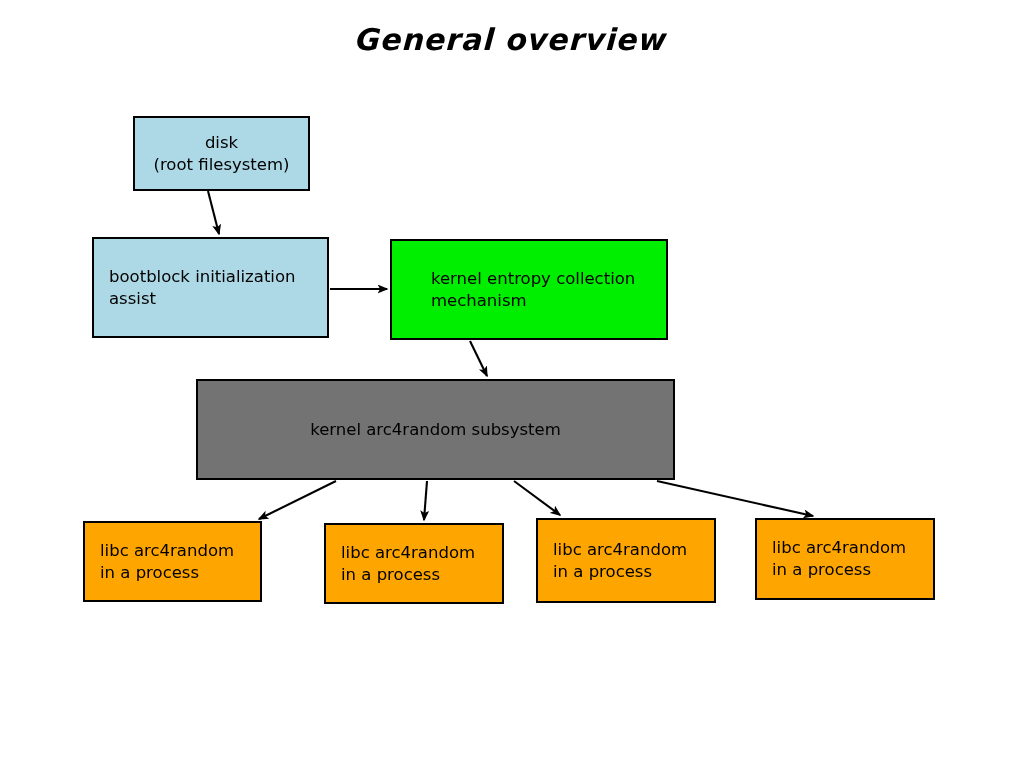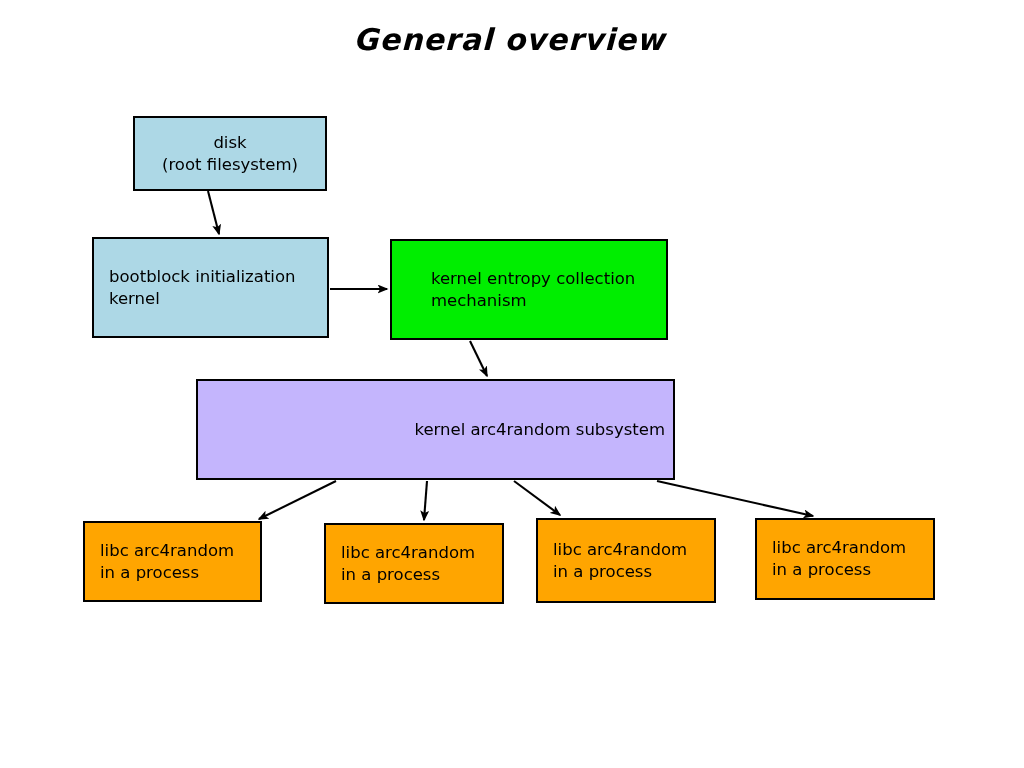--- a/index.html
+++ b/index.html
@@ -80,27 +80,27 @@
         <line x1="330" y1="289" x2="387" y2="289" marker-end="url(#arrowhead)"></line>
         <line x1="470" y1="341" x2="487" y2="376" marker-end="url(#arrowhead)"></line>
         <line x1="336" y1="481" x2="259" y2="519" marker-end="url(#arrowhead)"></line>
         <line x1="427" y1="481" x2="424" y2="520" marker-end="url(#arrowhead)"></line>
         <line x1="514" y1="481" x2="560" y2="515" marker-end="url(#arrowhead)"></line>
         <line x1="657" y1="481" x2="813" y2="516" marker-end="url(#arrowhead)"></line>
       </g>
   </svg>
 
   <div id="node-layer">
-      <div class="node align-center" style="left: 133px; top: 116px; width: 194px; height: 75px; background: rgb(173, 216, 230); border-color: rgb(0, 0, 0);"><span>disk
+      <div class="node align-center" style="left: 133px; top: 116px; width: 177px; height: 75px; background: rgb(173, 216, 230); border-color: rgb(0, 0, 0);"><span>disk
 (root filesystem)</span></div>
       <div class="node align-left" style="left: 92px; top: 237px; width: 237px; height: 101px; background: rgb(173, 216, 230); border-color: rgb(0, 0, 0);"><span>bootblock initialization
-kernel</span></div>
+assist</span></div>
       <div class="node align-left" style="left: 390px; top: 239px; width: 278px; height: 101px; background: rgb(0, 238, 0); border-color: rgb(0, 0, 0); padding-left: 39px;"><span>kernel entropy collection
 mechanism</span></div>
-      <div class="node align-center" style="left: 196px; top: 379px; width: 479px; height: 101px; background: #c4b5fd; border-color: rgb(0, 0, 0); align-items: flex-end;"><span>kernel arc4random subsystem</span></div>
+      <div class="node align-center" style="left: 196px; top: 379px; width: 479px; height: 101px; background: #737373; border-color: rgb(0, 0, 0);"><span>kernel arc4random subsystem</span></div>
       <div class="node align-left" style="left: 83px; top: 521px; width: 179px; height: 81px; background: rgb(255, 165, 0); border-color: rgb(0, 0, 0);"><span>libc arc4random
 in a process</span></div>
       <div class="node align-left" style="left: 324px; top: 523px; width: 180px; height: 81px; background: rgb(255, 165, 0); border-color: rgb(0, 0, 0);"><span>libc arc4random
 in a process</span></div>
       <div class="node align-left" style="left: 536px; top: 518px; width: 180px; height: 85px; background: rgb(255, 165, 0); border-color: rgb(0, 0, 0);"><span>libc arc4random
 in a process</span></div>
       <div class="node align-left" style="left: 755px; top: 518px; width: 180px; height: 82px; background: rgb(255, 165, 0); border-color: rgb(0, 0, 0);"><span>libc arc4random
 in a process</span></div>
     </div>
 

